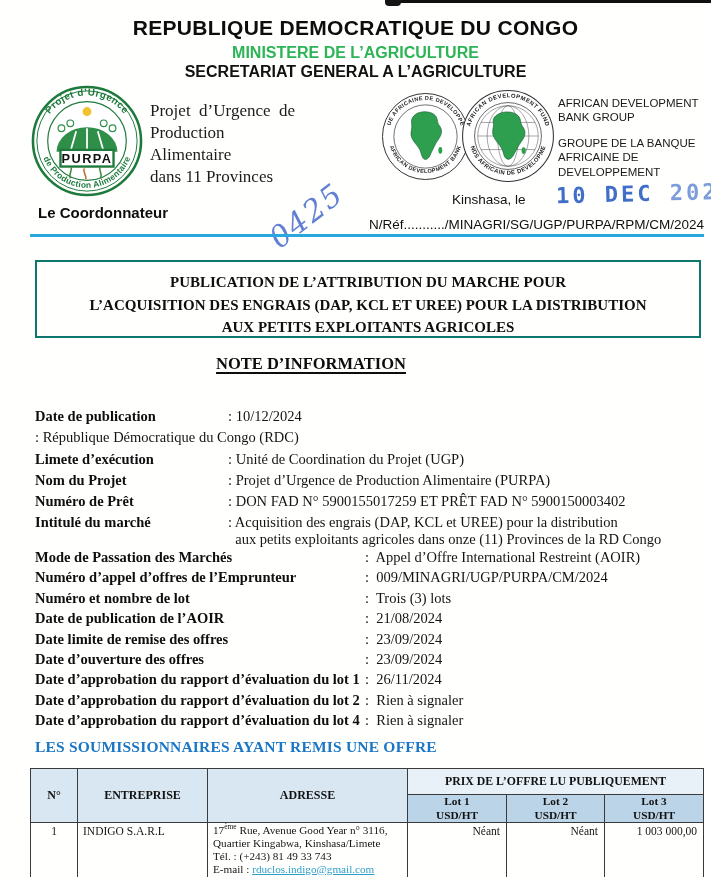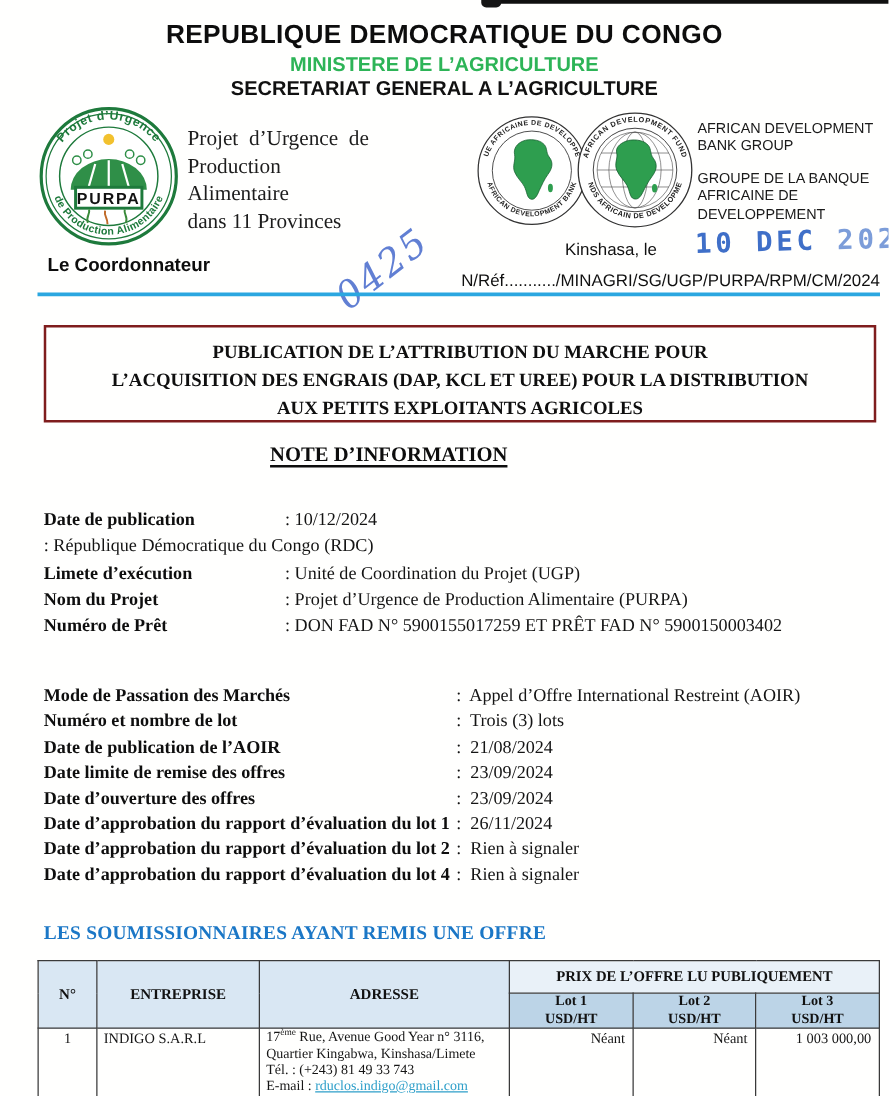--- a/index.html
+++ b/index.html
@@ -47,21 +47,21 @@
   .handwritten {
     position:absolute; left:264px; top:198px; font-family:"DejaVu Serif", serif;
     font-style:italic; font-size:30px; color:#5072cf; transform:rotate(-38deg);
     letter-spacing:2px; opacity:.9;
   }
   .blue-rule { position:absolute; left:30px; top:234px; width:674px; height:3px; background:#2ba7e0; }
 
   
   .title-box {
     position:absolute; left:35px; top:260px; width:666px; height:78px;
-    border:2px solid #7f1d1d; text-align:center; padding-top:9px;
+    border:2px solid #0f766e; text-align:center; padding-top:9px;
     font-weight:bold; font-size:15px; line-height:22.5px; color:#0f0f0f;
   }
   .note-title {
     position:absolute; left:0; top:354px; width:622px; text-align:center;
     font-weight:bold; font-size:16.5px; color:#0d0d0d;
   }
   .note-title span { text-decoration:underline; text-underline-offset:3px; text-decoration-thickness:2px; }
 
   
   .fields { position:absolute; left:35px; width:668px; }
@@ -230,26 +230,35 @@
         <span class="fvalue">: Unité de Coordination du Projet (UGP)</span>
       </div>
     <div class="frow">
         <span class="flabel">Nom du Projet</span>
         <span class="fvalue">: Projet d’Urgence de Production Alimentaire (PURPA)</span>
       </div>
     <div class="frow">
         <span class="flabel">Numéro de Prêt</span>
         <span class="fvalue">: DON FAD N° 5900155017259 ET PRÊT FAD N° 5900150003402</span>
       </div>
+    <div class="frow">
+        <span class="flabel">Intitulé du marché</span>
+        <span class="fvalue">: Acquisition des engrais (DAP, KCL et UREE) pour la distribution
+  aux petits exploitants agricoles dans onze (11) Provinces de la RD Congo</span>
+      </div>
   </div>
 
   <div class="fields f2">
     <div class="frow">
         <span class="flabel">Mode de Passation des Marchés</span>
         <span class="fvalue">:  Appel d’Offre International Restreint (AOIR)</span>
+      </div>
+    <div class="frow">
+        <span class="flabel">Numéro d’appel d’offres de l’Emprunteur</span>
+        <span class="fvalue">:  009/MINAGRI/UGP/PURPA/CM/2024</span>
       </div>
     <div class="frow">
         <span class="flabel">Numéro et nombre de lot</span>
         <span class="fvalue">:  Trois (3) lots</span>
       </div>
     <div class="frow">
         <span class="flabel">Date de publication de l’AOIR</span>
         <span class="fvalue">:  21/08/2024</span>
       </div>
     <div class="frow">

